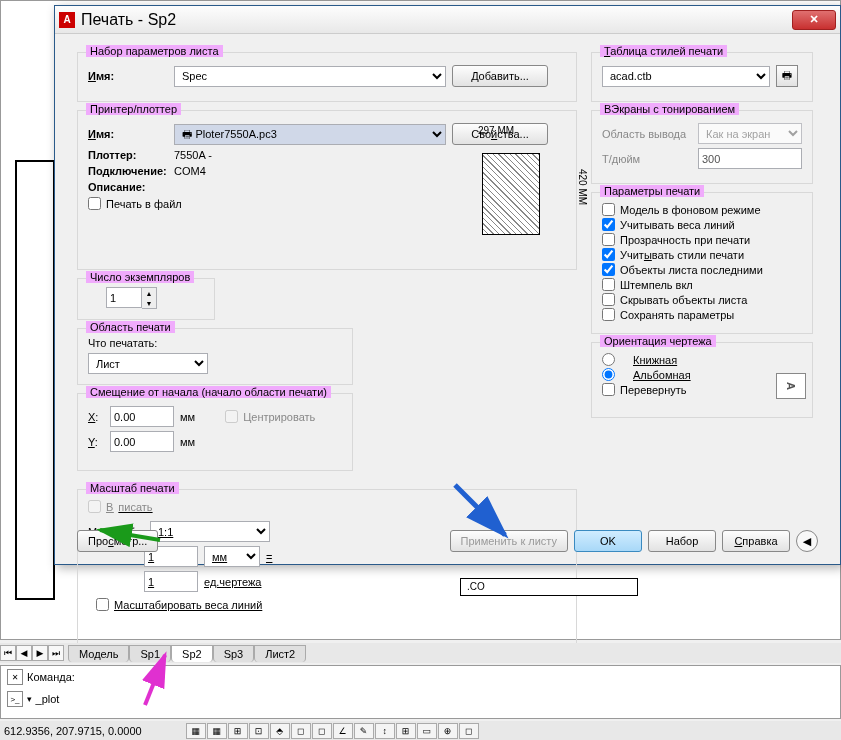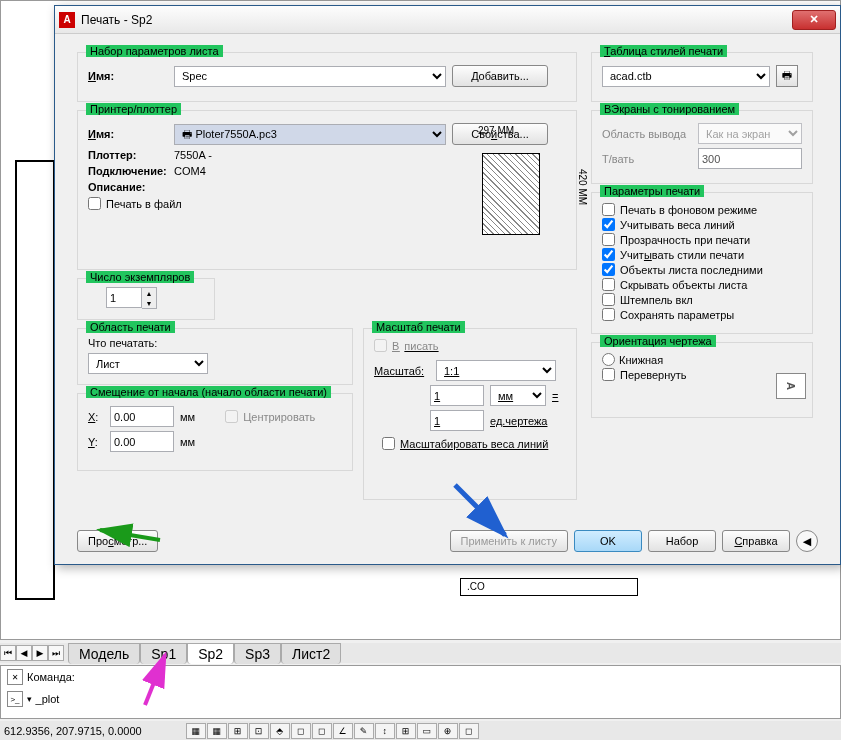--- a/index.html
+++ b/index.html
@@ -2,57 +2,57 @@
 <html><head>
 <meta charset="utf-8">
 <style>
 * { box-sizing: border-box; margin: 0; padding: 0; font-family: Tahoma, sans-serif; font-size: 11px; }
 body { background: #f0f0f0; width: 841px; height: 740px; position: relative; overflow: hidden; }
 .bg-canvas { position: absolute; left: 0; top: 0; width: 841px; height: 640px; background: #fff; border: 1px solid #999; }
 .bg-frame { position: absolute; left: 15px; top: 160px; width: 40px; height: 440px; border: 2px solid #000; }
 .dialog { position: absolute; left: 54px; top: 5px; width: 787px; height: 560px; background: #f0f0f0; border: 1px solid #2a5a8a; box-shadow: 3px 3px 10px rgba(0,0,0,0.3); }
 .titlebar { height: 28px; background: linear-gradient(#fdfdfd,#e8e8e8); border-bottom: 1px solid #ccc; display: flex; align-items: center; padding: 0 4px; }
 .titlebar .appicon { width: 16px; height: 16px; background: #c00; color: #fff; font-weight: bold; font-size: 10px; display: flex; align-items: center; justify-content: center; margin-right: 6px; }
-.titlebar .title { flex: 1; font-size: 12px; }
+.titlebar .title { flex: 1; font-size: 16px; }
 .titlebar .closebtn { width: 44px; height: 20px; background: linear-gradient(#e07070,#c83030); border: 1px solid #a02020; border-radius: 3px; color: #fff; display: flex; align-items: center; justify-content: center; font-weight: bold; }
 .body { padding: 18px 22px 14px 22px; position: relative; height: 530px; }
 .cols { display: flex; gap: 14px; }
 .leftcol { width: 500px; }
 .rightcol { width: 222px; }
 .grp { border: 1px solid #d8d8d8; padding: 8px 10px 10px 10px; margin-bottom: 8px; position: relative; }
-.grp-title { position: absolute; top: -8px; left: 8px; background: #22c55e; padding: 0 4px; }
+.grp-title { position: absolute; top: -8px; left: 8px; background: #f0abfc; padding: 0 4px; }
 .row { display: flex; align-items: center; gap: 6px; margin: 4px 0; }
 .lbl { width: 80px; font-weight: bold; }
 select, input[type=text] { border: 1px solid #abadb3; background: #fff; height: 21px; padding: 0 3px; font-size: 11px; }
 select { padding-right: 14px; }
 .btn { height: 22px; padding: 0 10px; background: linear-gradient(#fdfdfd,#e2e2e2); border: 1px solid #888; border-radius: 3px; cursor: pointer; display: inline-flex; align-items: center; justify-content: center; }
 .btn.primary { background: linear-gradient(#d0ecff,#a8d8f8); border: 1px solid #3a8ac0; }
 .btn.disabled { color: #999; }
 .check { display: flex; align-items: center; gap: 5px; margin: 2px 0; }
 .check input { width: 13px; height: 13px; }
 .preview { position: absolute; right: 14px; top: 28px; width: 90px; height: 110px; }
 .preview-box { width: 58px; height: 82px; border: 1px solid #000; position: relative; margin-left: 10px; margin-top: 14px; background: repeating-linear-gradient(45deg,#fff,#fff 3px,#888 3px,#888 4px); }
 .preview-w { position: absolute; top: -14px; left: 6px; font-size: 10px; }
 .preview-h { position: absolute; right: -26px; top: 30px; font-size: 10px; writing-mode: vertical-rl; }
-.midrow { display: flex; gap: 10px; }
+.midrow { display: flex; gap: 10px; flex-direction: column; }
 .arealeft { width: 276px; }
 .arearight { flex: 1; text-decoration: underline; }
 .spinner { display: inline-flex; }
 .spinner input { width: 36px; }
 .spinbtns { display: flex; flex-direction: column; border: 1px solid #abadb3; border-left: none; }
 .spinbtns div { width: 14px; height: 10px; font-size: 7px; background: #eee; display: flex; align-items: center; justify-content: center; }
-.radio { display: flex; align-items: flex-end; gap: 4px; margin: 2px 0; }
+.radio { display: flex; align-items: flex-end; gap: 18px; margin: 2px 0; text-decoration: underline; }
 .orient-icon { position: absolute; right: 8px; top: 28px; width: 26px; height: 30px; border: 1px solid #888; background: #fff; display: flex; align-items: center; justify-content: center; font-weight: bold; color: #555; }
 .btm-btns { display: flex; align-items: flex-end; gap: 6px; position: absolute; bottom: 12px; left: 22px; right: 22px; }
 .expand { width: 22px; height: 22px; border: 1px solid #888; border-radius: 11px; background: #f8f8f8; display: flex; align-items: center; justify-content: center; }
 .tabs-bar { position: absolute; left: 0; top: 643px; width: 841px; height: 20px; background: #e8e8e8; display: flex; align-items: center; }
 .tab-nav { display: flex; }
 .tab-nav div { width: 16px; height: 16px; border: 1px solid #aaa; background: #f8f8f8; font-size: 9px; display: flex; align-items: center; justify-content: center; }
 .tabs { display: flex; margin-left: 4px; }
-.tab { padding: 2px 10px; background: #e0e0e0; border: 1px solid #aaa; border-bottom: none; border-radius: 0 0 4px 4px; margin-right: 0px; font-size: 14px; }
+.tab { padding: 2px 10px; background: #e0e0e0; border: 1px solid #aaa; border-bottom: none; border-radius: 0 0 4px 4px; margin-right: 0px; font-size: 11px; }
 .tab.active { background: #fff; }
 .cmd-area { position: absolute; left: 0; top: 665px; width: 841px; height: 54px; background: #fff; border: 1px solid #999; }
 .cmd-line { padding: 3px 6px; font-family: "Courier New", monospace; font-size: 12px; display: flex; align-items: center; gap: 4px; }
 .cmd-icon { width: 16px; height: 16px; border: 1px solid #888; display: flex; align-items: center; justify-content: center; font-size: 8px; }
 .status { position: absolute; left: 0; top: 721px; width: 841px; height: 19px; background: #e8e8e8; display: flex; align-items: center; padding: 0 4px; gap: 4px; font-size: 11px; }
 .status-icons { display: flex; gap: 1px; margin-left: 40px; }
 .sbtn { width: 20px; height: 16px; border: 1px solid #aaa; background: #f4f4f4; display: flex; align-items: center; justify-content: center; font-size: 9px; }
 .arrow-green { position: absolute; left: 90px; top: 520px; z-index: 50; }
 .arrow-blue { position: absolute; left: 445px; top: 480px; z-index: 50; }
 .arrow-pink { position: absolute; left: 130px; top: 650px; z-index: 50; }
@@ -186,64 +186,68 @@
               <div class="small-icon-btn">🖶</div>
             </div>
         </div>
         <div class="grp">
           <div class="grp-title">ВЭкраны с тонированием</div>
           <div class="row">
               <span class="disabled-txt" style="width:92px">Область вывода</span>
               <select style="width:104px" disabled=""><option>Как на экране</option></select>
             </div>
           <div class="row">
-              <span class="disabled-txt" style="width:92px">Т/вать</span>
+              <span class="disabled-txt" style="width:92px">Т/дюйм</span>
               <input type="text" style="width: 104px;" disabled="" value="300">
             </div>
         </div>
         <div class="grp">
           <div class="grp-title">Параметры печати</div>
           <label class="check">
               <input type="checkbox" style="">
-              <span>Печать в фоновом режиме</span>
+              <span>Модель в фоновом режиме</span>
             </label>
           <label class="check">
               <input type="checkbox" checked="" style="">
               <span>Учитывать веса линий</span>
             </label>
           <label class="check">
               <input type="checkbox" style="">
               <span>Прозрачность при печати</span>
             </label>
           <label class="check">
               <input type="checkbox" checked="" style="">
               <span>Учит<span class="underline">ы</span>вать стили печати</span>
             </label>
           <label class="check">
               <input type="checkbox" checked="" style="">
               <span>Объекты листа последними</span>
             </label>
           <label class="check">
               <input type="checkbox" style="">
+              <span>Штемпель вкл</span>
+            </label>
+          <label class="check">
+              <input type="checkbox" style="">
               <span>Скрывать объекты листа</span>
-            </label>
-          <label class="check">
-              <input type="checkbox" style="">
-              <span>Штемпель вкл</span>
             </label>
           <label class="check">
               <input type="checkbox" style="">
               <span>Сохранять параметры</span>
             </label>
         </div>
         <div class="grp" style="height:76px;position:relative">
           <div class="grp-title">Ориентация чертежа</div>
           <label class="radio">
               <input type="radio" name="or" style="">
               <span>Книжная</span>
+            </label>
+          <label class="radio">
+              <input type="radio" name="or" checked="" style="">
+              <span>Альбомная</span>
             </label>
           <label class="check">
               <input type="checkbox" style="">
               <span>Перевернуть</span>
             </label>
           <div class="orient-icon" style="transform:rotate(90deg)">A</div>
         </div>
       </div>
     </div>
 

